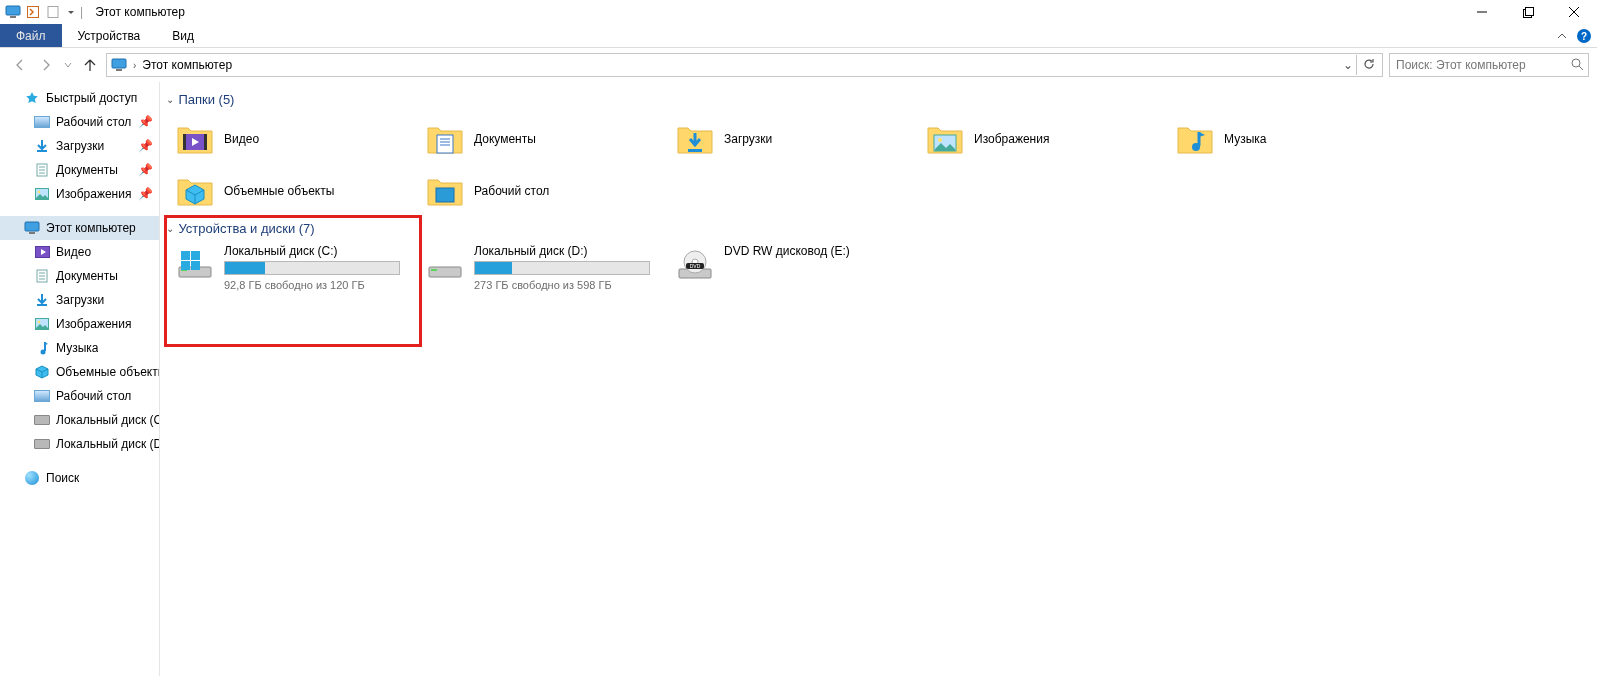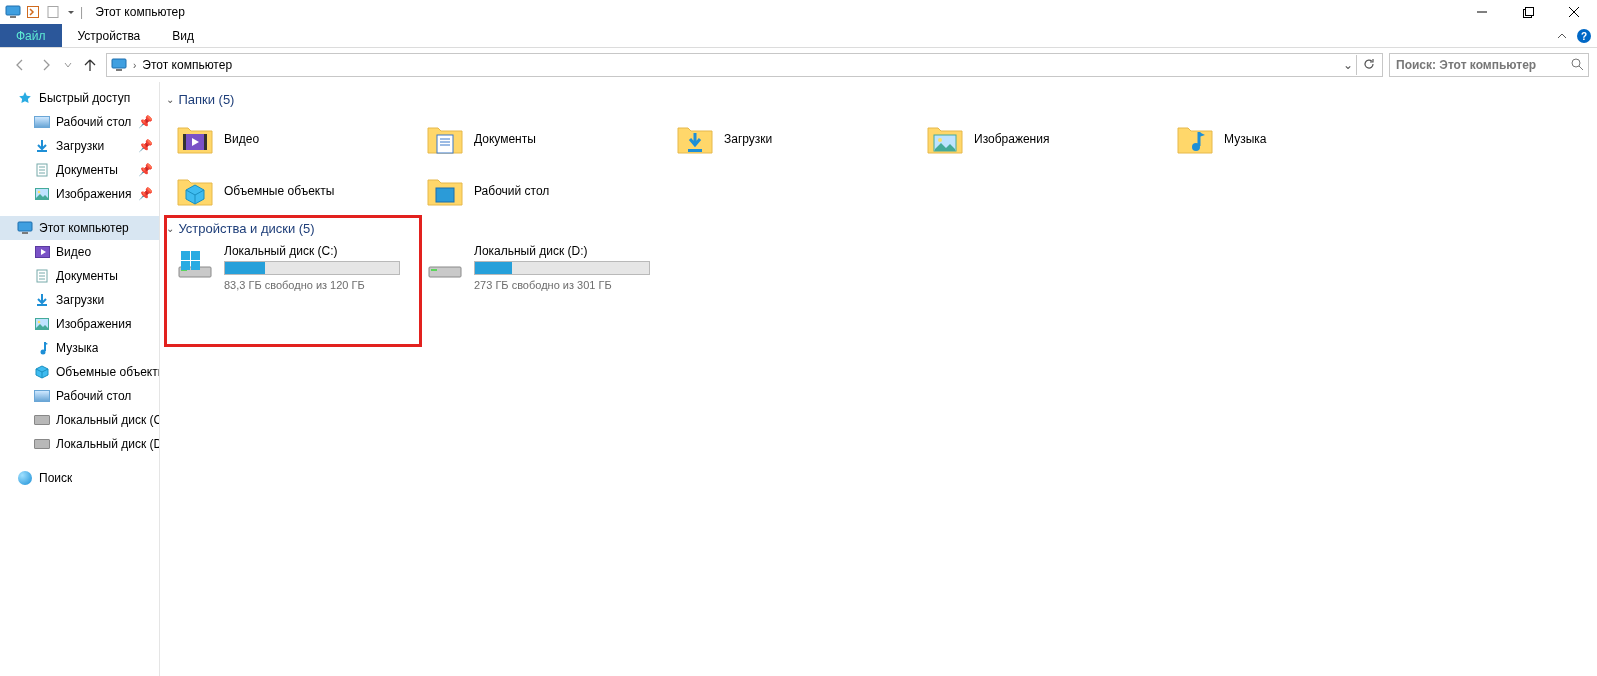--- a/index.html
+++ b/index.html
@@ -21,49 +21,49 @@
   .titlebar .title{margin-left:8px;}
   .winbtns{position:absolute;right:0;top:0;display:flex;}
   .winbtn{width:46px;height:24px;display:flex;align-items:center;justify-content:center;}
   .winbtn svg{display:block;}
   .tb-ico{width:18px;height:18px;display:flex;align-items:center;justify-content:center;}
   .chev::after{content:"";display:inline-block;border-top:3px solid #555;border-left:3px solid transparent;border-right:3px solid transparent;margin-left:3px;}
 
   
   .ribbon{height:24px;display:flex;align-items:stretch;border-bottom:1px solid #dcdcdc;position:relative;}
   .ribbon .tab{padding:0 16px;display:flex;align-items:center;font-size:12px;}
-  .ribbon .tab.file{background:var(--blue-file);color:#5eead4;}
+  .ribbon .tab.file{background:var(--blue-file);color:#e5e5e5;}
   .ribbon .rt{position:absolute;right:6px;top:0;height:24px;display:flex;align-items:center;gap:10px;}
   .chev-up{width:10px;height:10px;display:flex;align-items:center;justify-content:center;}
   .help-ico{width:14px;height:14px;border-radius:50%;background:#0068c6;color:#fff;font-size:10px;
             display:flex;align-items:center;justify-content:center;font-weight:bold;}
 
   
   .navrow{height:34px;display:flex;align-items:center;gap:6px;padding:0 8px 0 10px;}
   .navarrow{width:20px;height:20px;display:flex;align-items:center;justify-content:center;color:#999;}
   .navarrow.on{color:#333;}
   .addr{flex:1;height:24px;border:1px solid #c7c7c7;display:flex;align-items:center;padding:0 2px;overflow:hidden;}
   .addr .pc-icon{width:20px;display:flex;justify-content:center;}
   .addr .bc-sep{margin:0 4px;color:#555;font-size:10px;}
   .addr .txt{padding:0 2px;}
   .addr-end{margin-left:auto;display:flex;align-items:center;}
   .addr-end .dd{width:14px;text-align:center;color:#555;}
   .addr-end .sep{width:1px;height:20px;background:#c7c7c7;margin:0 1px;}
   .addr-end .ref{width:22px;text-align:center;color:#555;}
   .search{width:200px;height:24px;border:1px solid #c7c7c7;display:flex;align-items:center;position:relative;}
-  .search input{border:none;outline:none;width:100%;font-size:12px;padding:0 22px 0 6px;background:transparent;font-weight:bold;}
+  .search input{border:none;outline:none;width:100%;font-size:12px;padding:0 22px 0 6px;background:transparent;}
   .search input::placeholder{color:#777;}
   .search .mag{position:absolute;right:4px;top:3px;}
 
   
   .body{display:flex;height:calc(676px - 24px - 24px - 34px);}
 
   
   .sidebar{width:160px;border-right:1px solid #e5e5e5;padding-top:4px;}
-  .s-item{height:24px;display:flex;align-items:center;padding-left:17px;white-space:nowrap;overflow:hidden;}
+  .s-item{height:24px;display:flex;align-items:center;padding-left:24px;white-space:nowrap;overflow:hidden;}
   .s-item.depth-1{padding-left:34px;}
   .s-item.sel{background:var(--sel-blue);}
   .s-item .pin{margin-left:auto;margin-right:6px;color:#9a9a9a;font-size:12px;}
   .s-item .lab{margin-left:6px;overflow:hidden;text-overflow:clip;}
   .s-gap{height:10px;}
   .s-ico{width:16px;height:16px;display:flex;align-items:center;justify-content:center;flex-shrink:0;}
 
   
   .content{flex:1;padding:6px 10px 0 6px;}
   .grp-hd{display:flex;align-items:center;color:var(--header-blue);font-size:13px;padding:4px 0 6px 0;}
@@ -432,58 +432,72 @@
               <rect x="9" y="13" width="18" height="14" fill="#2b9bd8" stroke="#1a6fae"></rect>
             </svg>
         </span>
         <span class="fl">Рабочий стол</span>
       </div>
     </div>
 
     <div style="position:relative;">
       <div class="grp-hd">
         <span class="chev-s">⌄</span>
-        <span>Устройства и диски (5)</span>
+        <span>Устройства и диски (7)</span>
       </div>
       <div class="dgrid">
         <div class="ditem">
           <span class="ficon">
             <svg width="36" height="32" viewBox="0 0 36 32">
                 <rect x="2" y="18" width="32" height="10" rx="1" fill="#c9c9c9" stroke="#8a8a8a"></rect>
                 <rect x="4" y="20" width="6" height="2" fill="#5bd65b"></rect>
                 <g transform="translate(4 2)">
                   <rect width="9" height="9" fill="#29abe2"></rect>
                   <rect x="10" width="9" height="9" fill="#29abe2"></rect>
                   <rect y="10" width="9" height="9" fill="#29abe2"></rect>
                   <rect x="10" y="10" width="9" height="9" fill="#29abe2"></rect>
                 </g>
               </svg>
           </span>
           <div class="dbody">
             <div class="fl">Локальный диск (C:)</div>
             <div class="usage">
               <div class="fill" style="width:23%"></div>
             </div>
-            <div class="free">83,3 ГБ свободно из 120 ГБ</div>
+            <div class="free">92,8 ГБ свободно из 120 ГБ</div>
           </div>
         </div>
         <div class="ditem">
           <span class="ficon">
             <svg width="36" height="32" viewBox="0 0 36 32">
                 <rect x="2" y="18" width="32" height="10" rx="1" fill="#c9c9c9" stroke="#8a8a8a"></rect>
                 <rect x="4" y="20" width="6" height="2" fill="#5bd65b"></rect>
               </svg>
           </span>
           <div class="dbody">
             <div class="fl">Локальный диск (D:)</div>
             <div class="usage">
               <div class="fill" style="width:21%"></div>
             </div>
-            <div class="free">273 ГБ свободно из 301 ГБ</div>
+            <div class="free">273 ГБ свободно из 598 ГБ</div>
           </div>
         </div>
+        <div class="ditem">
+          <span class="ficon">
+            <svg width="36" height="32" viewBox="0 0 36 32">
+                <rect x="2" y="20" width="32" height="9" rx="1" fill="#c9c9c9" stroke="#8a8a8a"></rect>
+                <circle cx="18" cy="13" r="11" fill="#eee" stroke="#aaa"></circle>
+                <circle cx="18" cy="13" r="3" fill="#fff" stroke="#aaa"></circle>
+                <rect x="9" y="14" width="18" height="6" rx="2" fill="#222"></rect>
+                <text x="18" y="19" font-size="5" fill="#fff" text-anchor="middle" font-family="sans-serif">DVD</text>
+              </svg>
+          </span>
+          <div class="dbody">
+            <div class="fl">DVD RW дисковод (E:)</div>
+          </div>
+        </div>
       </div>
 
       <div class="hl" style="position:absolute;left:-2px;top:-2px;width:258px;height:132px;"></div>
     </div>
 
   </div>
 </div>
 
 </body></html>

